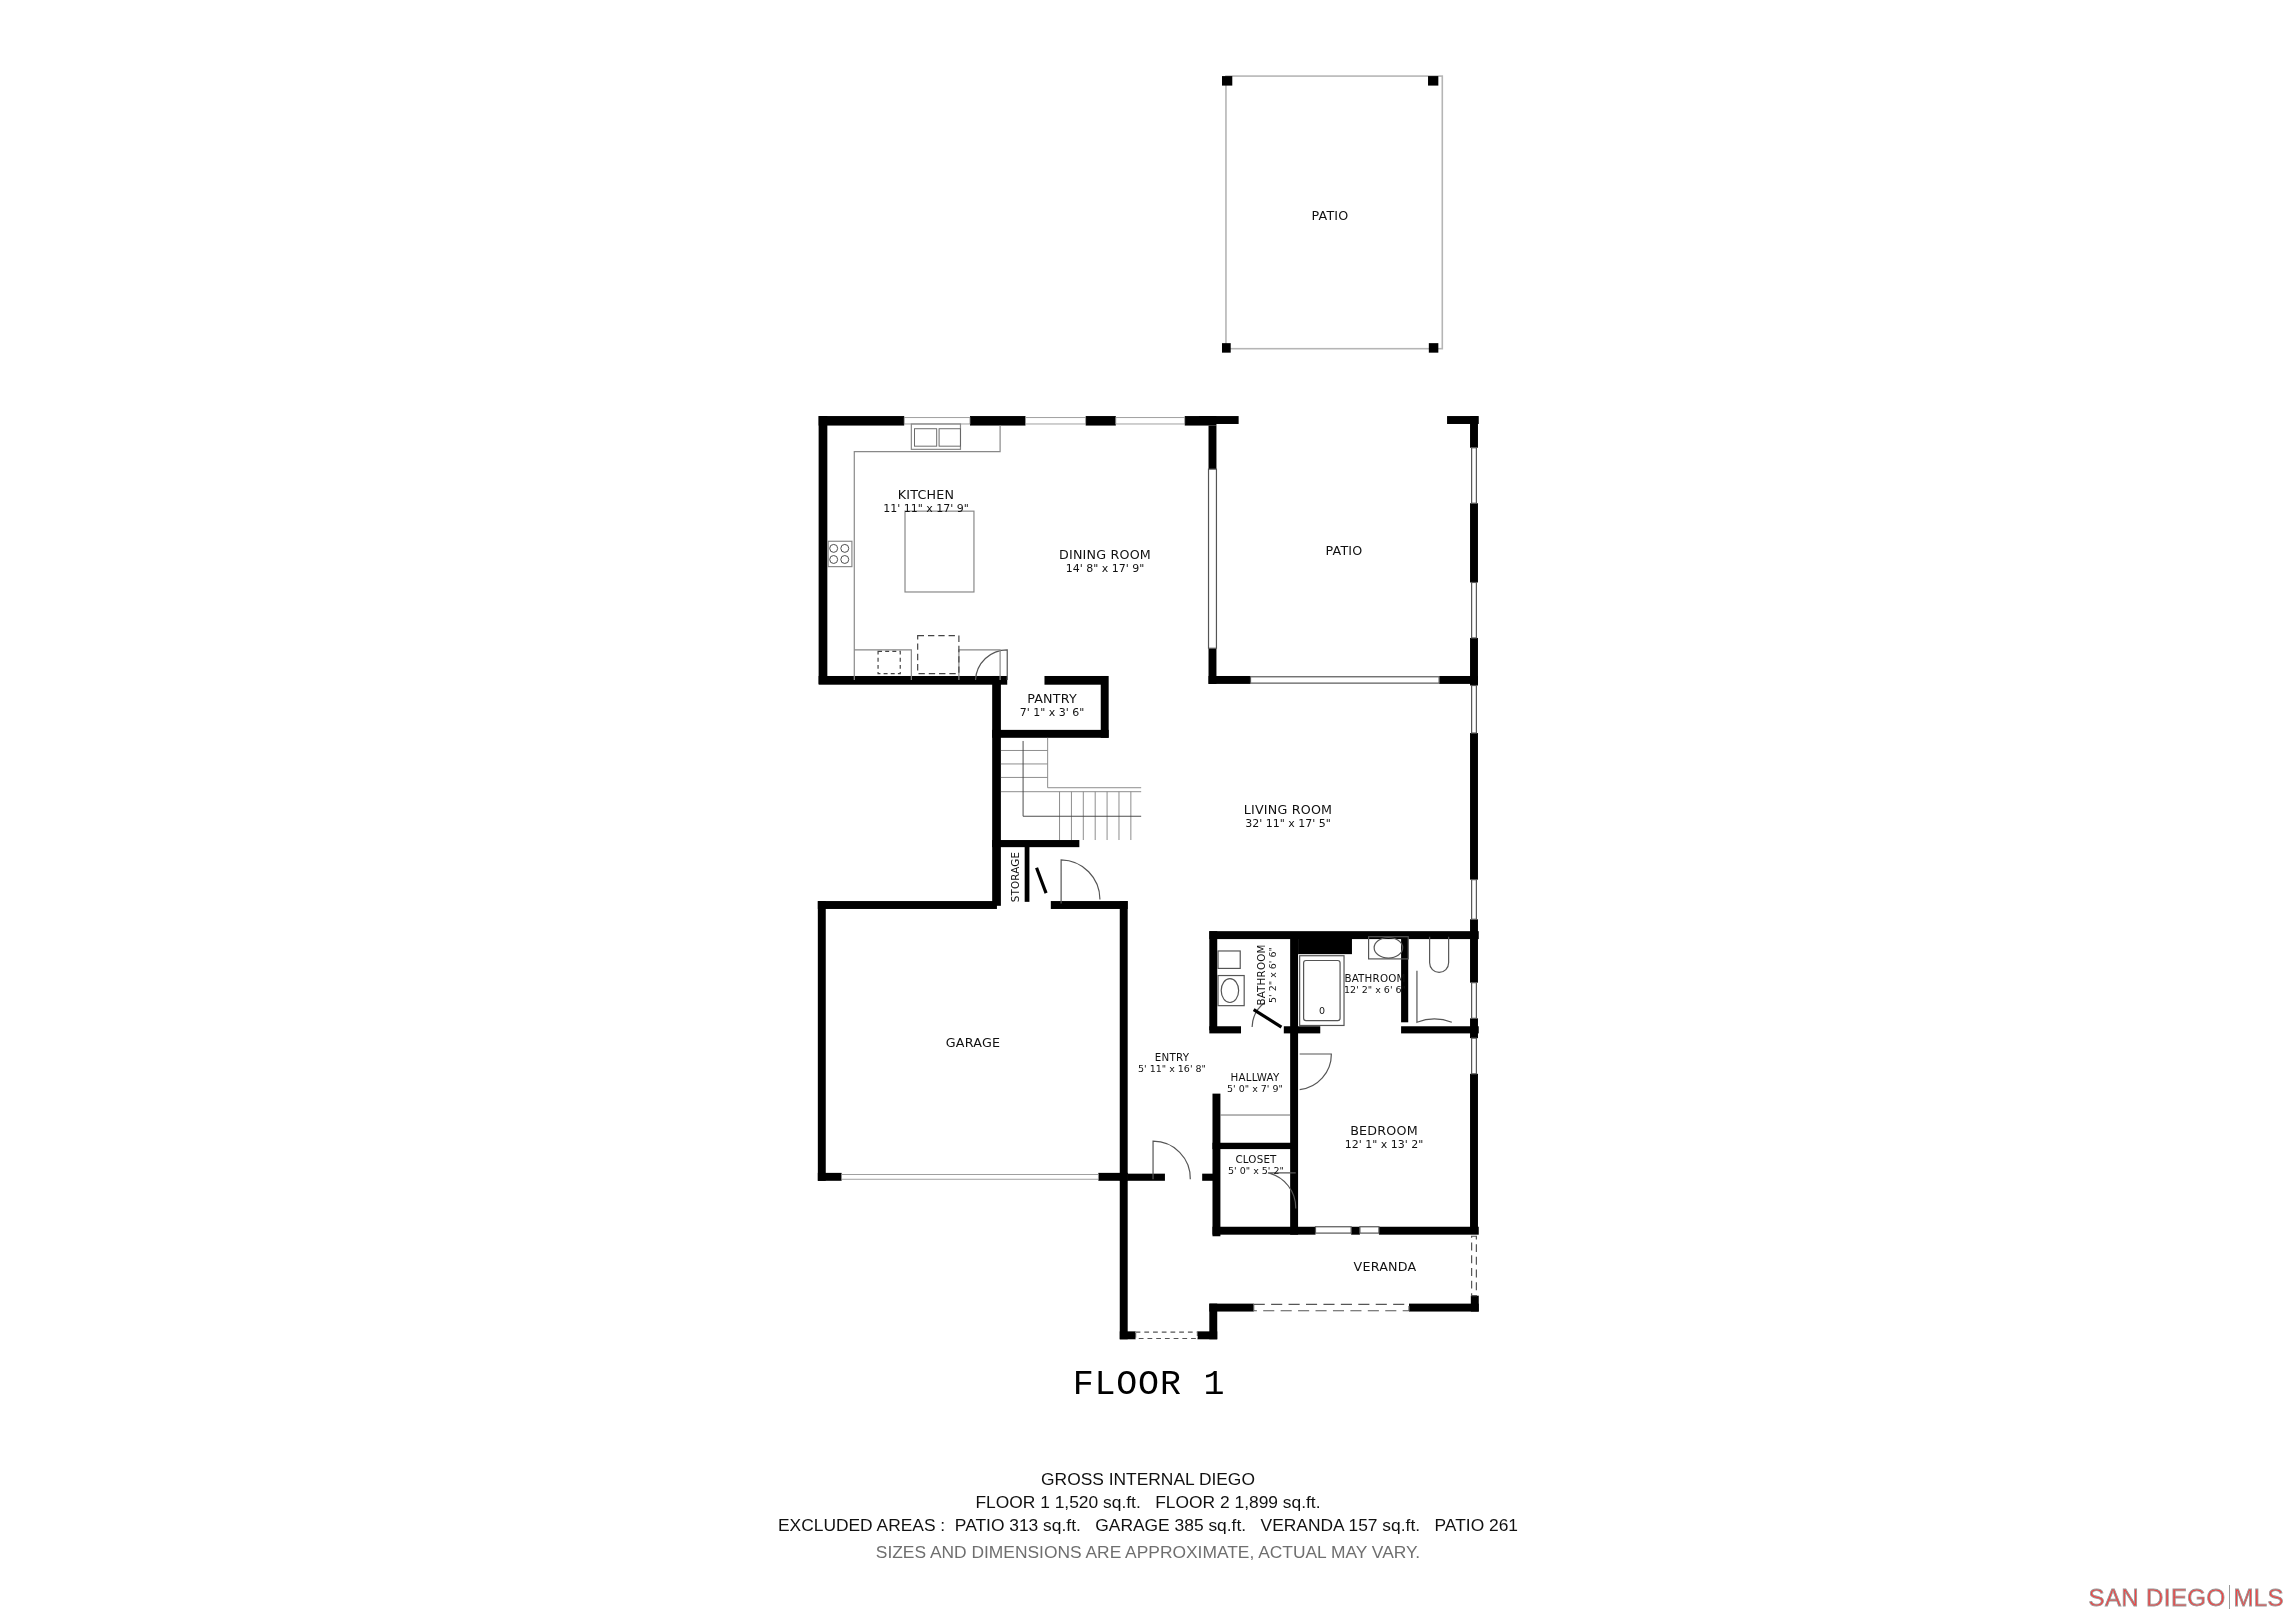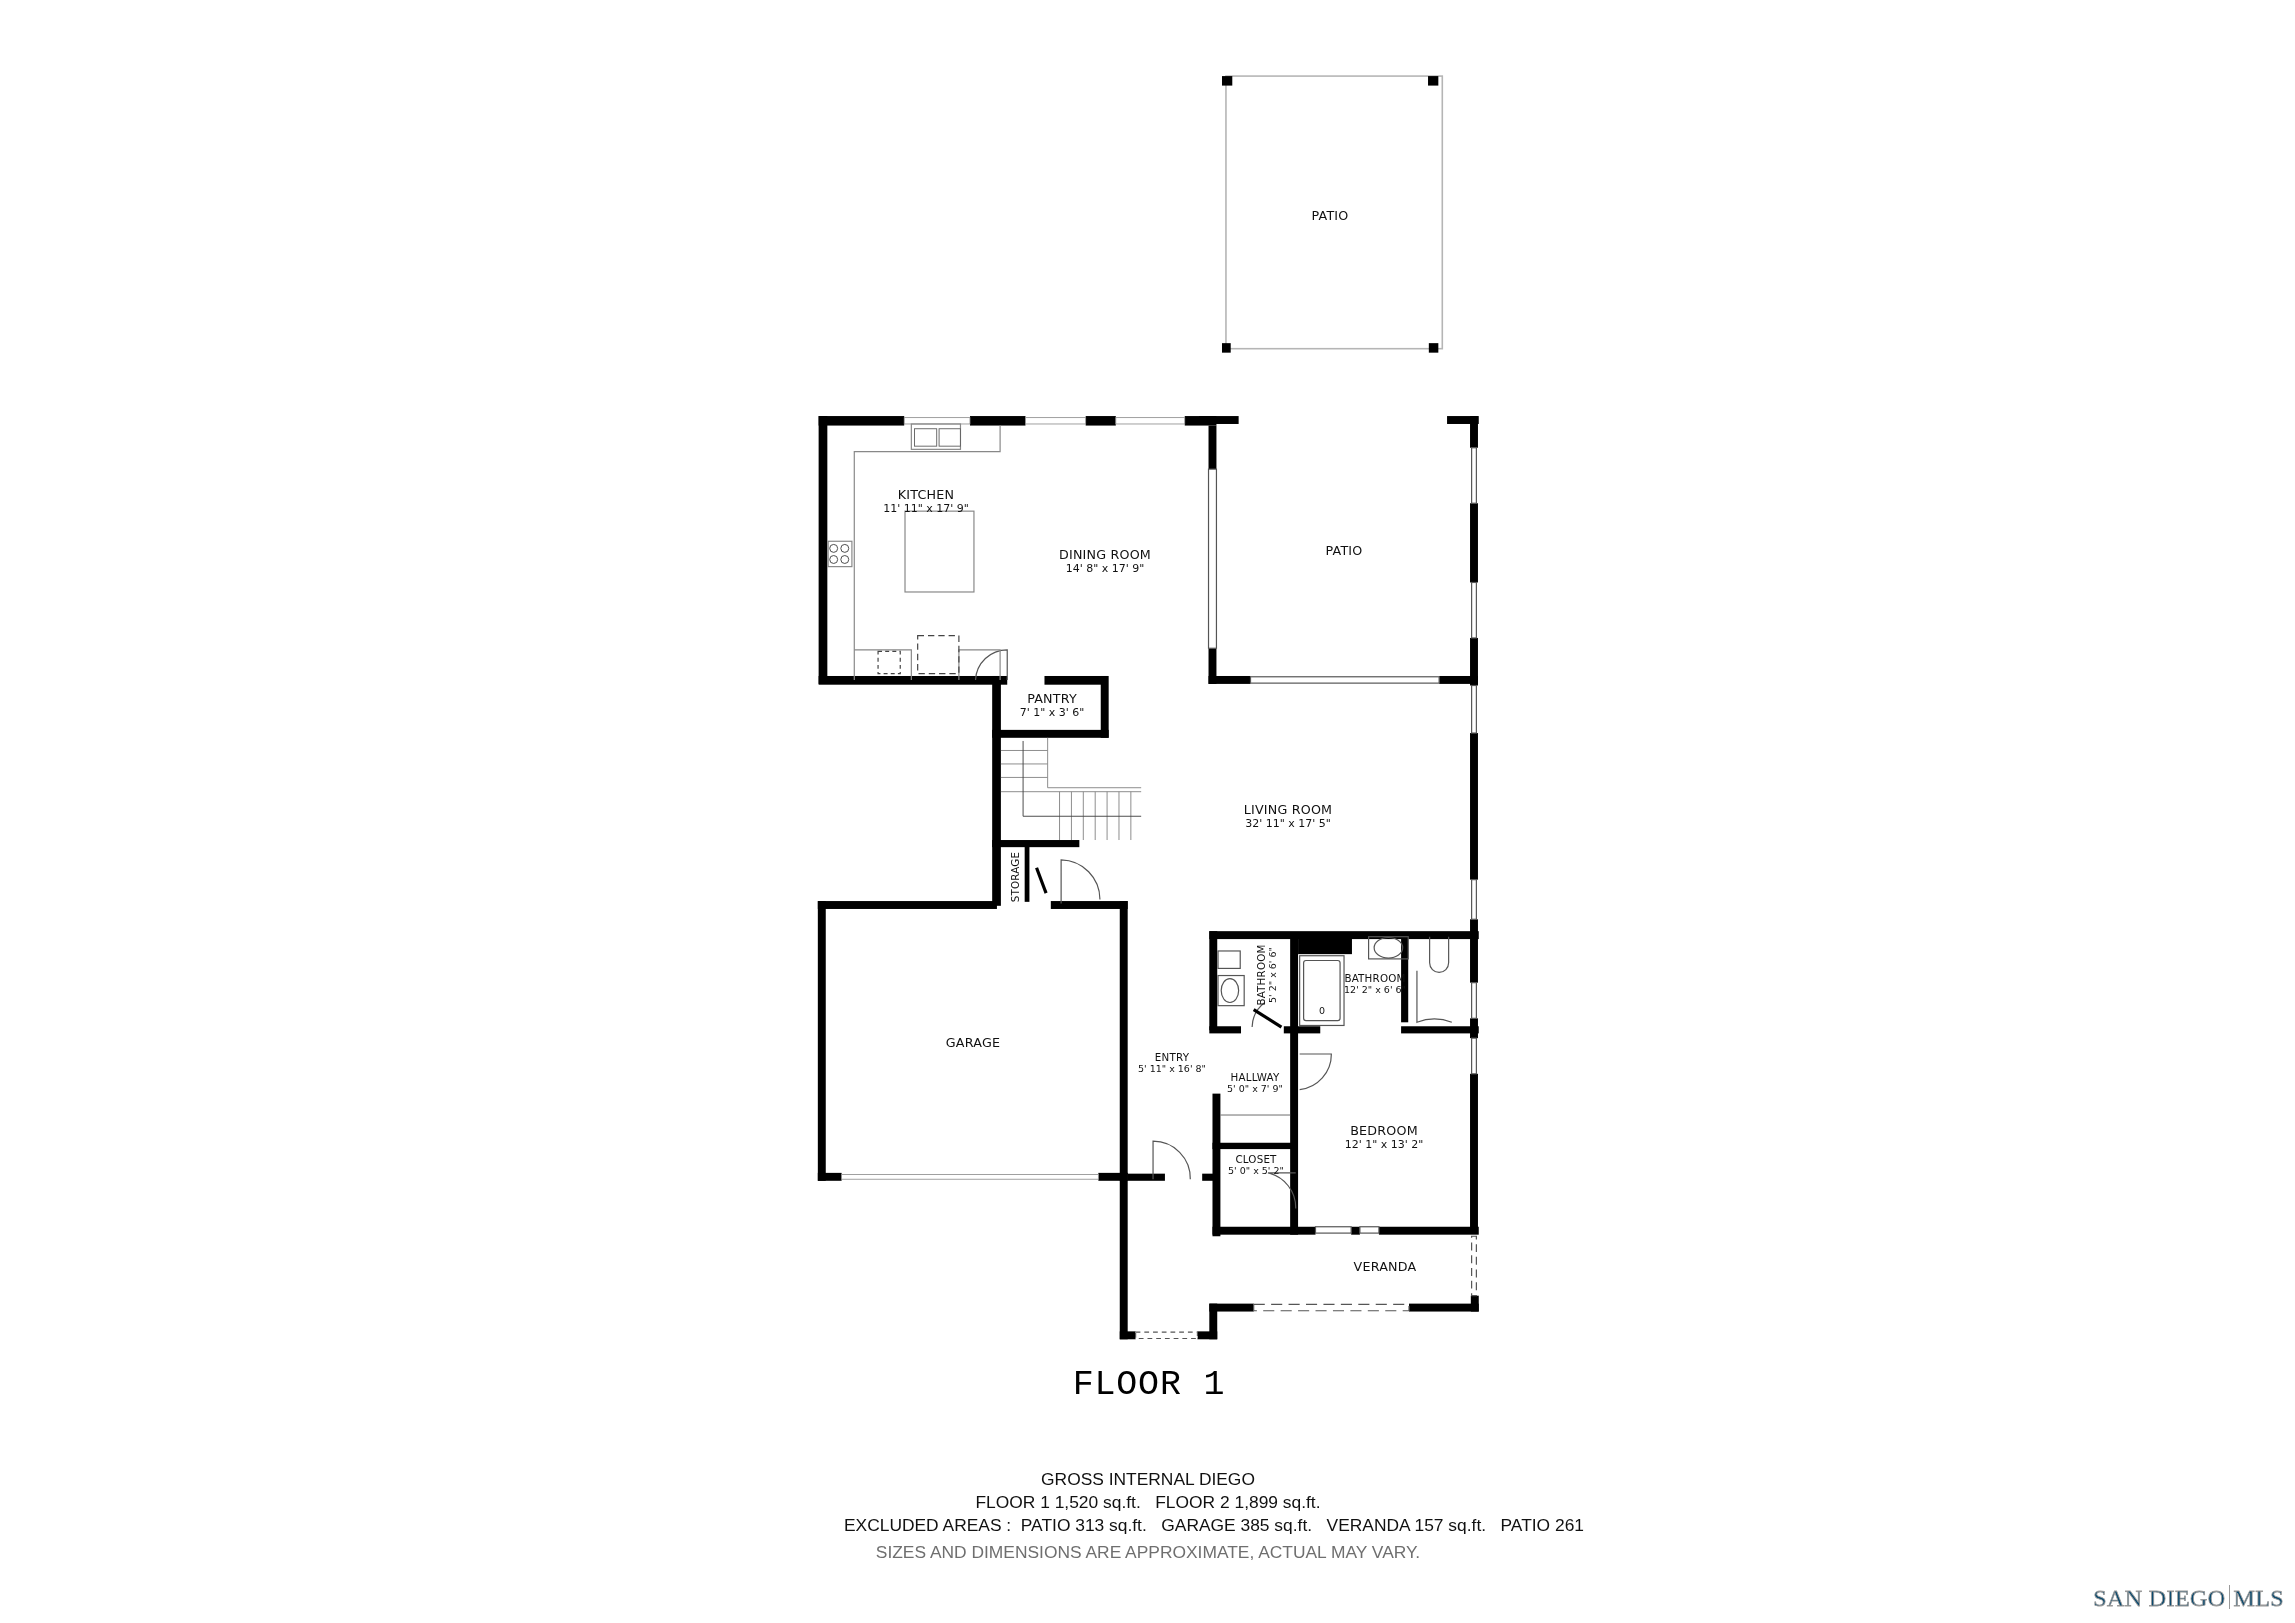--- a/index.html
+++ b/index.html
@@ -8,21 +8,21 @@
   .lbl { position: absolute; text-align: center; color: #111; font-family: "DejaVu Sans", sans-serif; white-space: nowrap; transform: translate(-50%, -50%); line-height: 1.2; }
   .lbl .name { display: block; font-size: 12.7px; letter-spacing: 0.2px; }
   .lbl .dim { display: block; font-size: 11px; }
   .lbl.small .name { font-size: 10.3px; }
   .lbl.small .dim { font-size: 9.5px; }
   .lbl.vert { transform: translate(-50%, -50%) rotate(-90deg); }
   .floor-title { position: absolute; left: 1149px; top: 1365px; transform: translateX(-50%); font-family: Liberation Mono, monospace; font-size: 35px; color: #000; letter-spacing: 0.8px; }
   .summary { position: absolute; left: 1148px; top: 1468px; transform: translateX(-50%); width: 872px; text-align: center; font-family: "Liberation Sans", sans-serif; font-size: 17.4px; color: #111; line-height: 23px; }
   .summary .line { display: block; }
   .summary .disclaimer { color: #6f6f6f; margin-top: 4px; }
-  .mls { position: absolute; right: 11px; bottom: 11px; font-family: Liberation Serif, serif; font-size: 24px; color: #0c4a6e; -webkit-text-stroke: 0.8px #9a9a9a; letter-spacing: 0.4px; }
+  .mls { position: absolute; right: 11px; bottom: 11px; font-family: Liberation Sans, sans-serif; font-size: 24px; color: #ef4444; -webkit-text-stroke: 0.8px #9a9a9a; letter-spacing: 0.4px; }
   .mls .bar { display: inline-block; width: 1.6px; height: 24px; background: #9a9a9a; vertical-align: -3.2px; margin: 0 3.2px; }
 </style>
 </head>
 <body>
 
 <svg id="plan" width="2295" height="1623" viewBox="0 0 2896 2048" xmlns="http://www.w3.org/2000/svg">
 
   <g>
     <rect x="1547" y="96" width="273" height="344" fill="none" stroke="#b5b5b5" stroke-width="2"></rect>
     <rect x="1542" y="96" width="13" height="12" fill="#000"></rect>
@@ -242,20 +242,20 @@
 </div>
 <div class="lbl small" style="left:1322px; top:1011px;">
   <span class="dim">0</span>
 </div>
 
 <div class="floor-title">FLOOR 1</div>
 
 <div class="summary">
   <span class="line">GROSS INTERNAL DIEGO</span>
   <span class="line" style="white-space:pre;">FLOOR 1 1,520 sq.ft.   FLOOR 2 1,899 sq.ft.</span>
-  <span class="line" style="white-space:pre;text-align:right;">EXCLUDED AREAS :  PATIO 313 sq.ft.   GARAGE 385 sq.ft.   VERANDA 157 sq.ft.   PATIO 261</span>
+  <span class="line" style="white-space:pre;">EXCLUDED AREAS :  PATIO 313 sq.ft.   GARAGE 385 sq.ft.   VERANDA 157 sq.ft.   PATIO 261</span>
   <span class="line disclaimer">SIZES AND DIMENSIONS ARE APPROXIMATE, ACTUAL MAY VARY.</span>
 </div>
 
 <div class="mls">
   <span>SAN DIEGO</span><span class="bar"></span><span>MLS</span>
 </div>
 
 
 </body></html>

